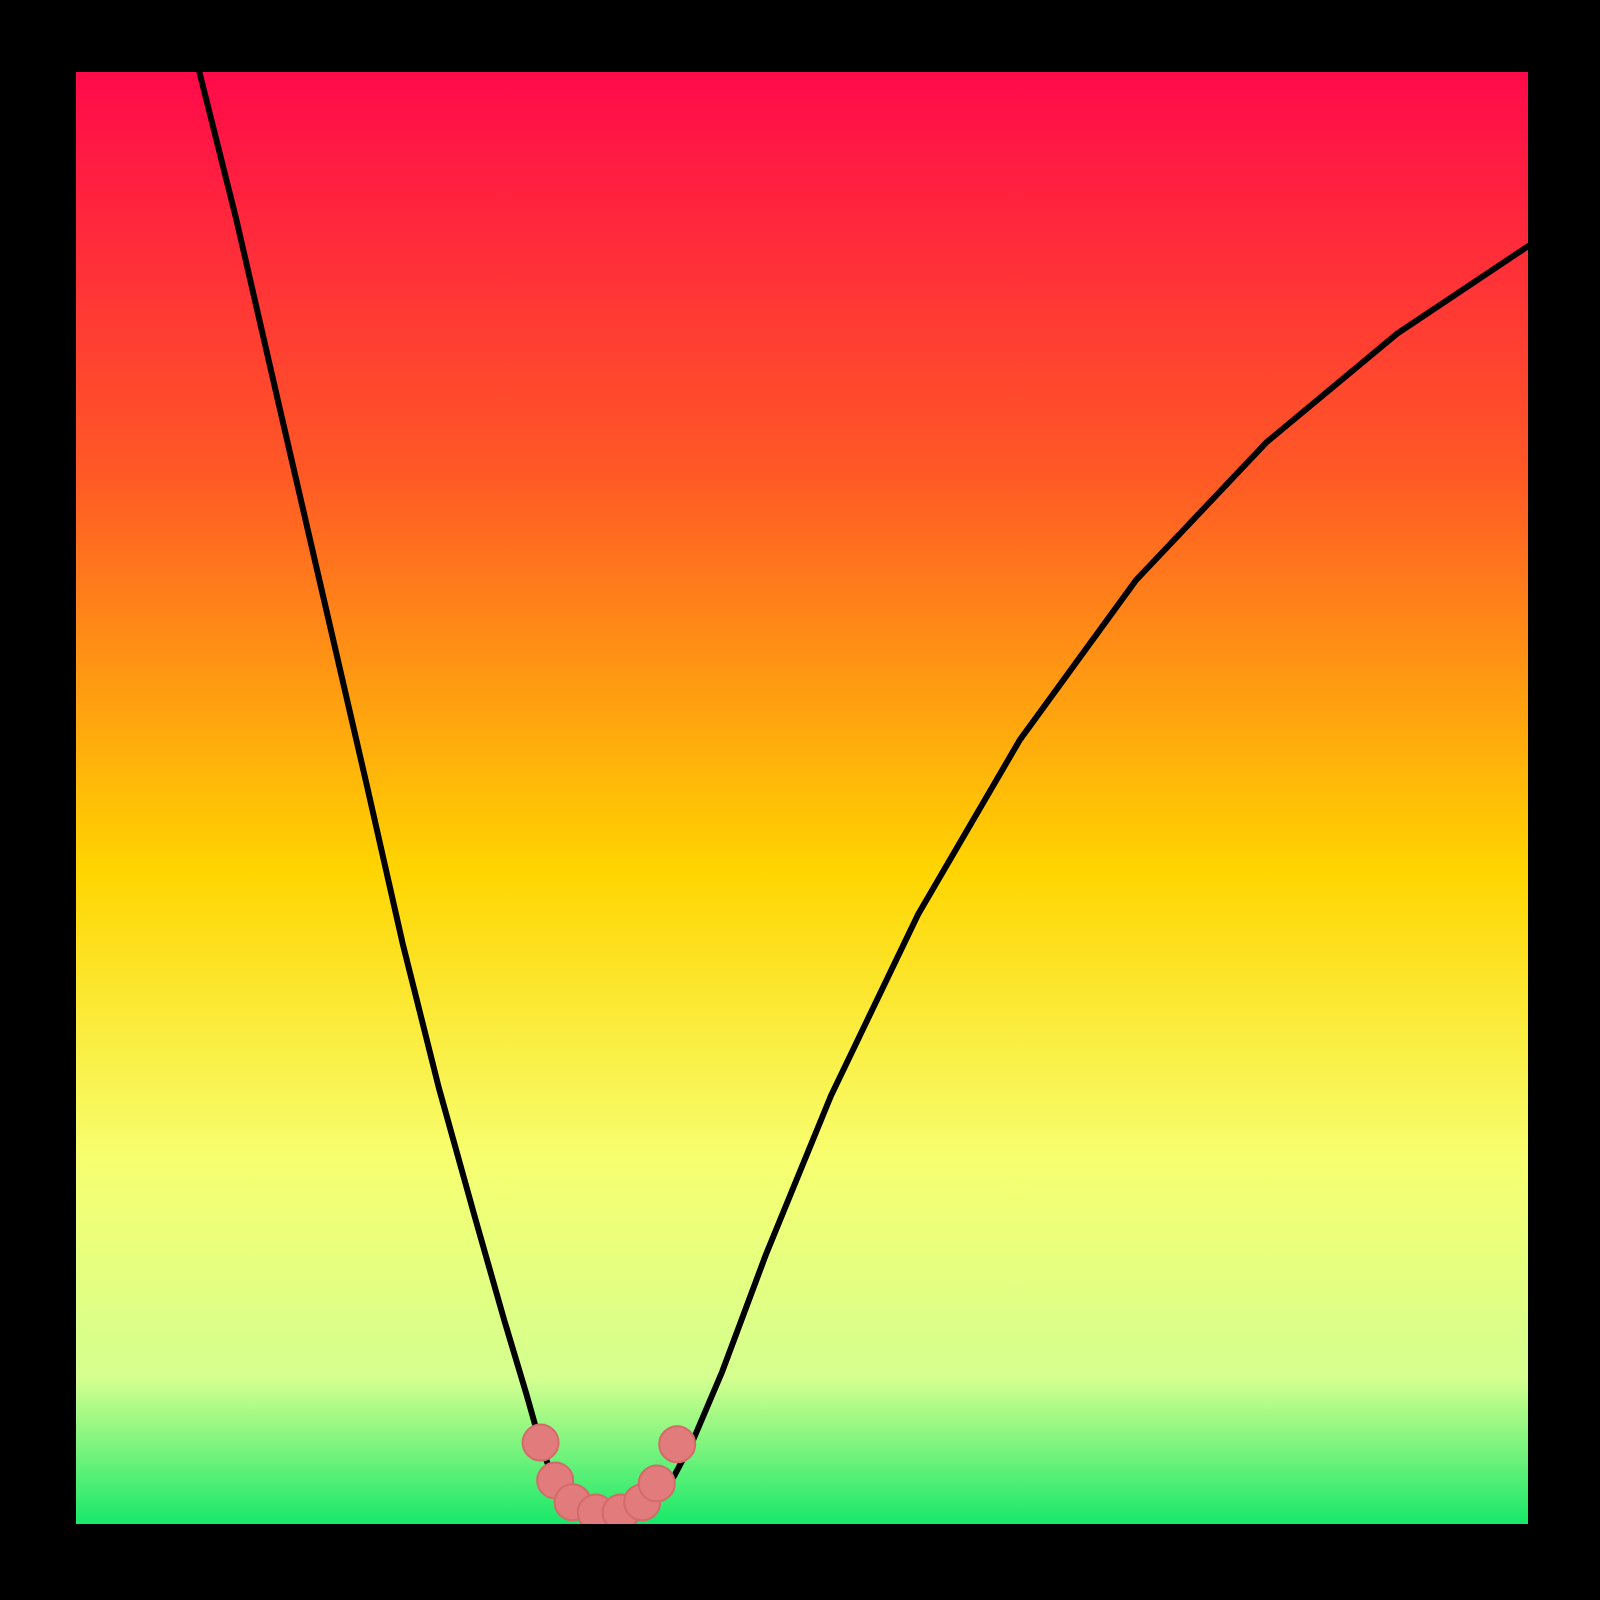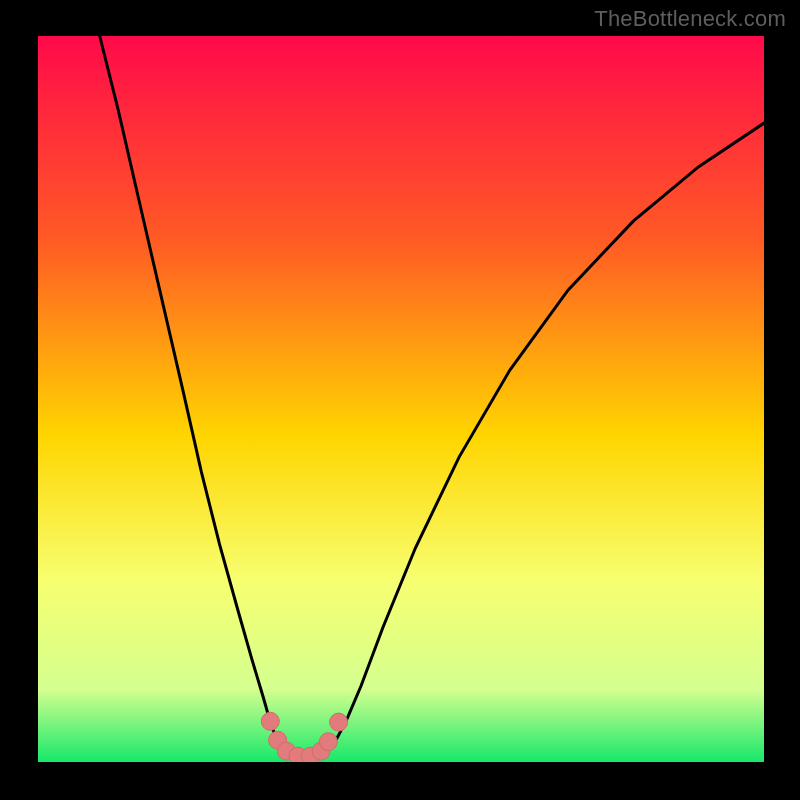--- a/index.html
+++ b/index.html
@@ -35,21 +35,20 @@
     letter-spacing: 0.2px;
     font-weight: 500;
     user-select: none;
   }
 </style>
 </head>
 <body>
 
 <div class="frame">
 
-  <div class="watermark">TheBottleneck.com</div>
 
   <svg class="plot" viewBox="0 0 726 726" preserveAspectRatio="none">
     <defs>
       <linearGradient id="bg-grad" x1="0" y1="0" x2="0" y2="1">
 
       <stop offset="0%" stop-color="#ff0a4a"></stop>
           <stop offset="28.000000000000004%" stop-color="#ff5a25"></stop>
           <stop offset="55.00000000000001%" stop-color="#ffd500"></stop>
           <stop offset="75%" stop-color="#f7ff70"></stop>
           <stop offset="90%" stop-color="#d4ff8f"></stop>

